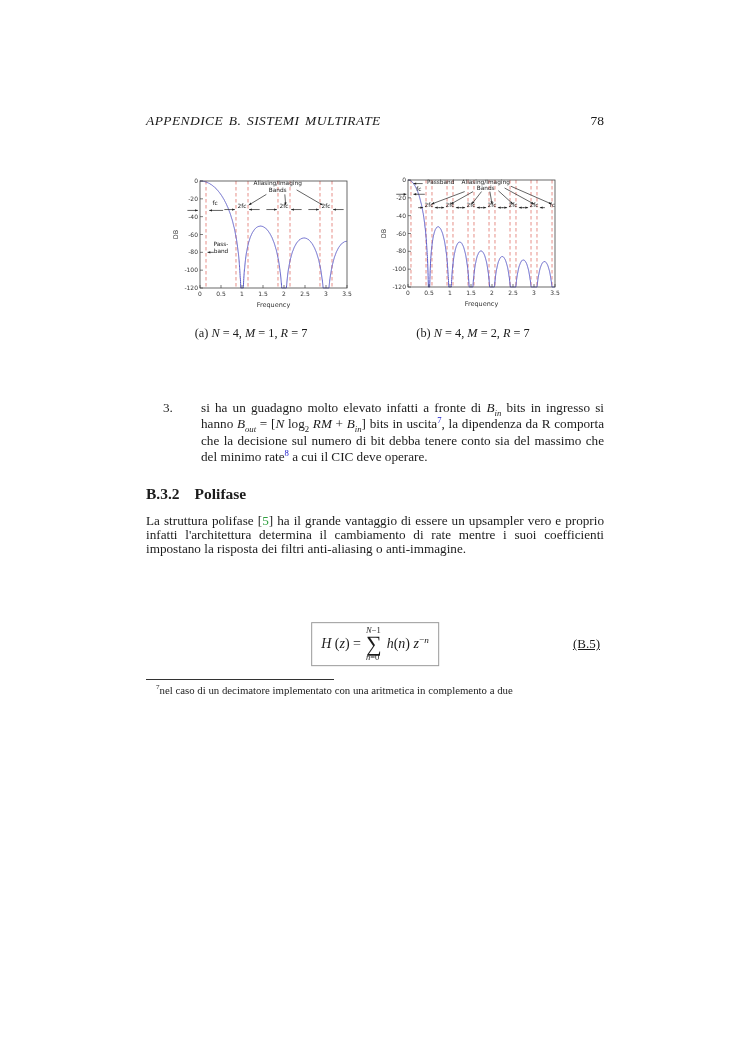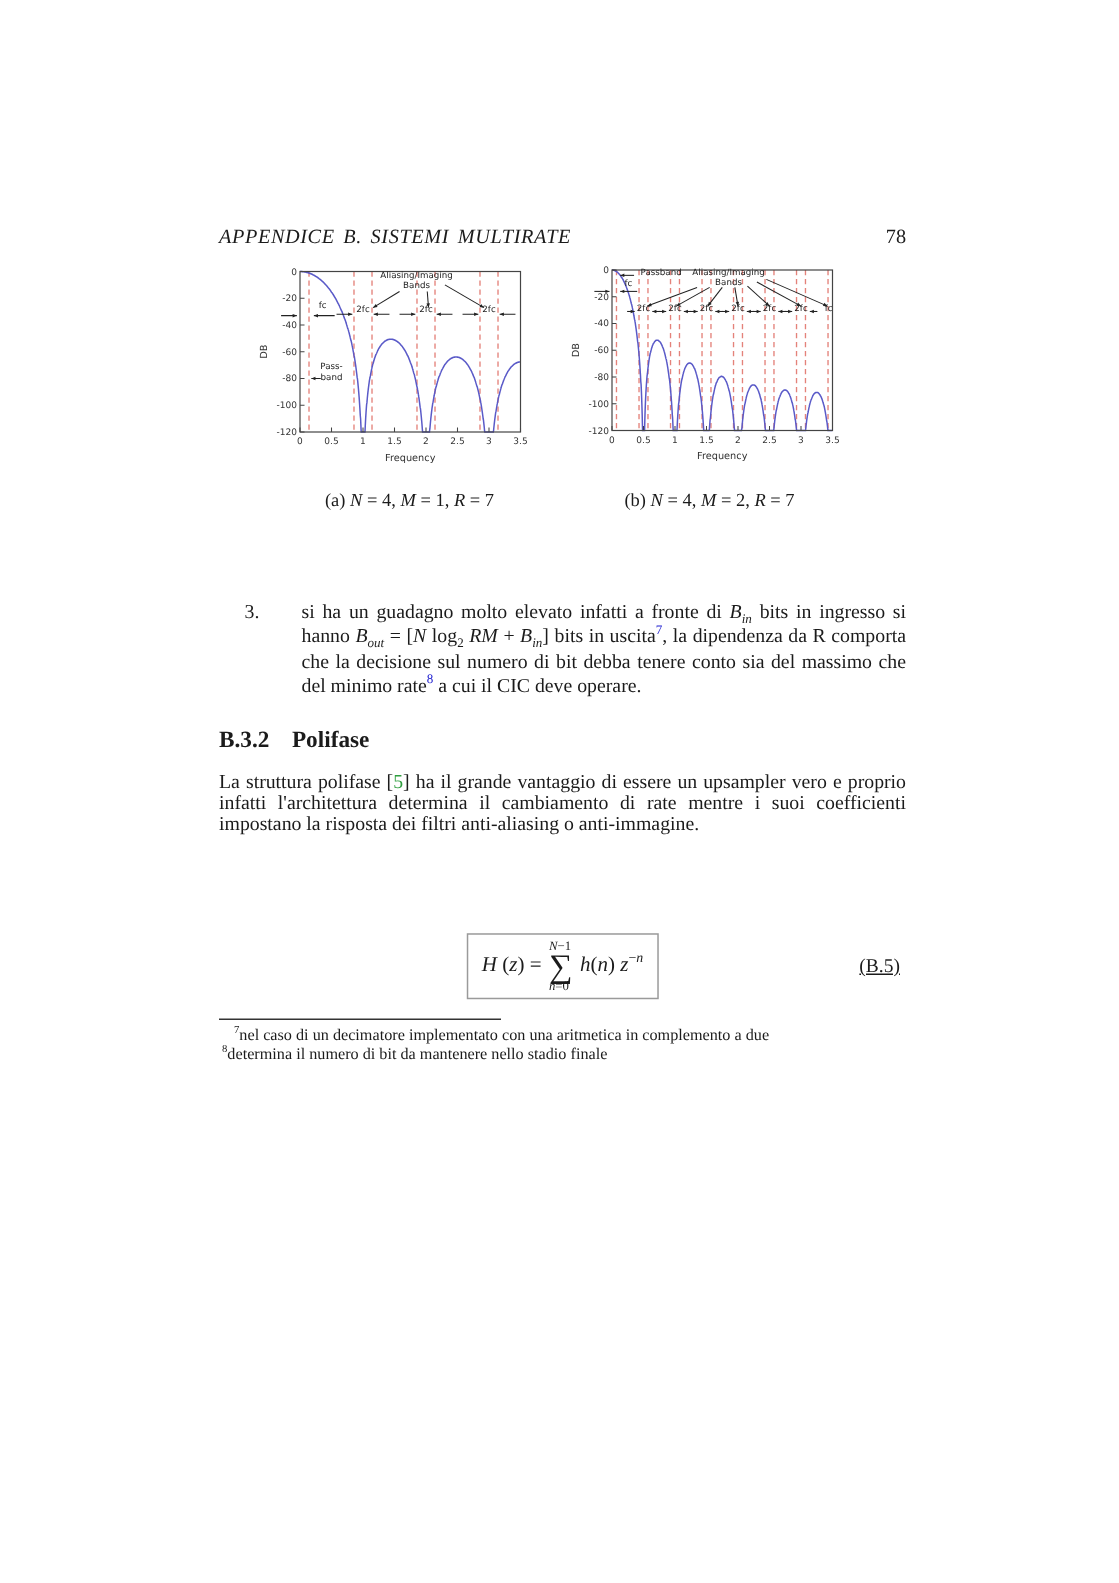--- a/index.html
+++ b/index.html
@@ -1,26 +1,26 @@
 <!DOCTYPE html>
 <html><head>
 <meta charset="utf-8">
 <style>
   html,body{margin:0;padding:0;background:#ffffff;}
   .page{position:relative;width:746px;height:1055px;background:#fff;overflow:hidden;
         font-family:"Liberation Serif",serif;color:#1b1b1b;}
-  .hdr{position:absolute;left:146px;top:113px;width:458px;font-size:13.5px;margin-top:37px;}
+  .hdr{position:absolute;left:146px;top:113px;width:458px;font-size:13.5px;}
   .hdr .title{font-style:italic;letter-spacing:0.4px;word-spacing:2px;}
   .hdr .pgnum{position:absolute;right:0;top:0;}
   svg.fig{position:absolute;}
   svg.fig text{font-family:"DejaVu Sans",sans-serif;}
   #figA{left:170px;top:167px;}
   #figB{left:378px;top:166px;}
   .cap{position:absolute;width:190px;top:326px;text-align:center;font-size:12.3px;}
-  #capA{left:178px;} #capB{left:378px;}
+  #capA{left:156px;} #capB{left:378px;}
   .maincap{position:absolute;left:146px;top:362px;width:458px;text-align:center;font-size:13.2px;}
   .item{position:absolute;left:163px;top:400px;width:441px;font-size:13.2px;line-height:16.3px;display:flex;}
   .item .mk{width:18px;flex:none;}
   .item .bd{flex:1;text-align:justify;margin-left:20px;}
   sup{font-size:66%;line-height:0;}
   sub{font-size:66%;line-height:0;}
   .sec{position:absolute;left:146px;top:485px;font-size:15.5px;font-weight:bold;}
   .sec .num{margin-right:15px;}
   .bodytxt{position:absolute;left:146px;top:514px;width:458px;font-size:13.2px;line-height:14px;text-align:justify;}
   .bodytxt p{margin:0;}
@@ -257,16 +257,15 @@
         <span class="lim"><span style="font-style: italic;">n</span><span>=0</span></span>
       </span>
       <span><span style="font-style: italic;">h</span><span>(</span><span style="font-style: italic;">n</span><span>) </span><span style="font-style: italic;">z</span><sup>−</sup><sup style="font-style: italic;">n</sup></span>
     </div>
     <span class="eqtag">(B.5)</span>
   </div>
 
   <div class="fns">
     <div class="fnrule"></div>
     <div class="fn1"><sup>7</sup><span>nel caso di un decimatore implementato con una aritmetica in complemento a due</span></div>
-    <div class="fn2"><sup>8</sup><span>determina il numero di bit da mantenere nello stadio finale</span></div>
   </div>
 
 </div>
 
 </body></html>

